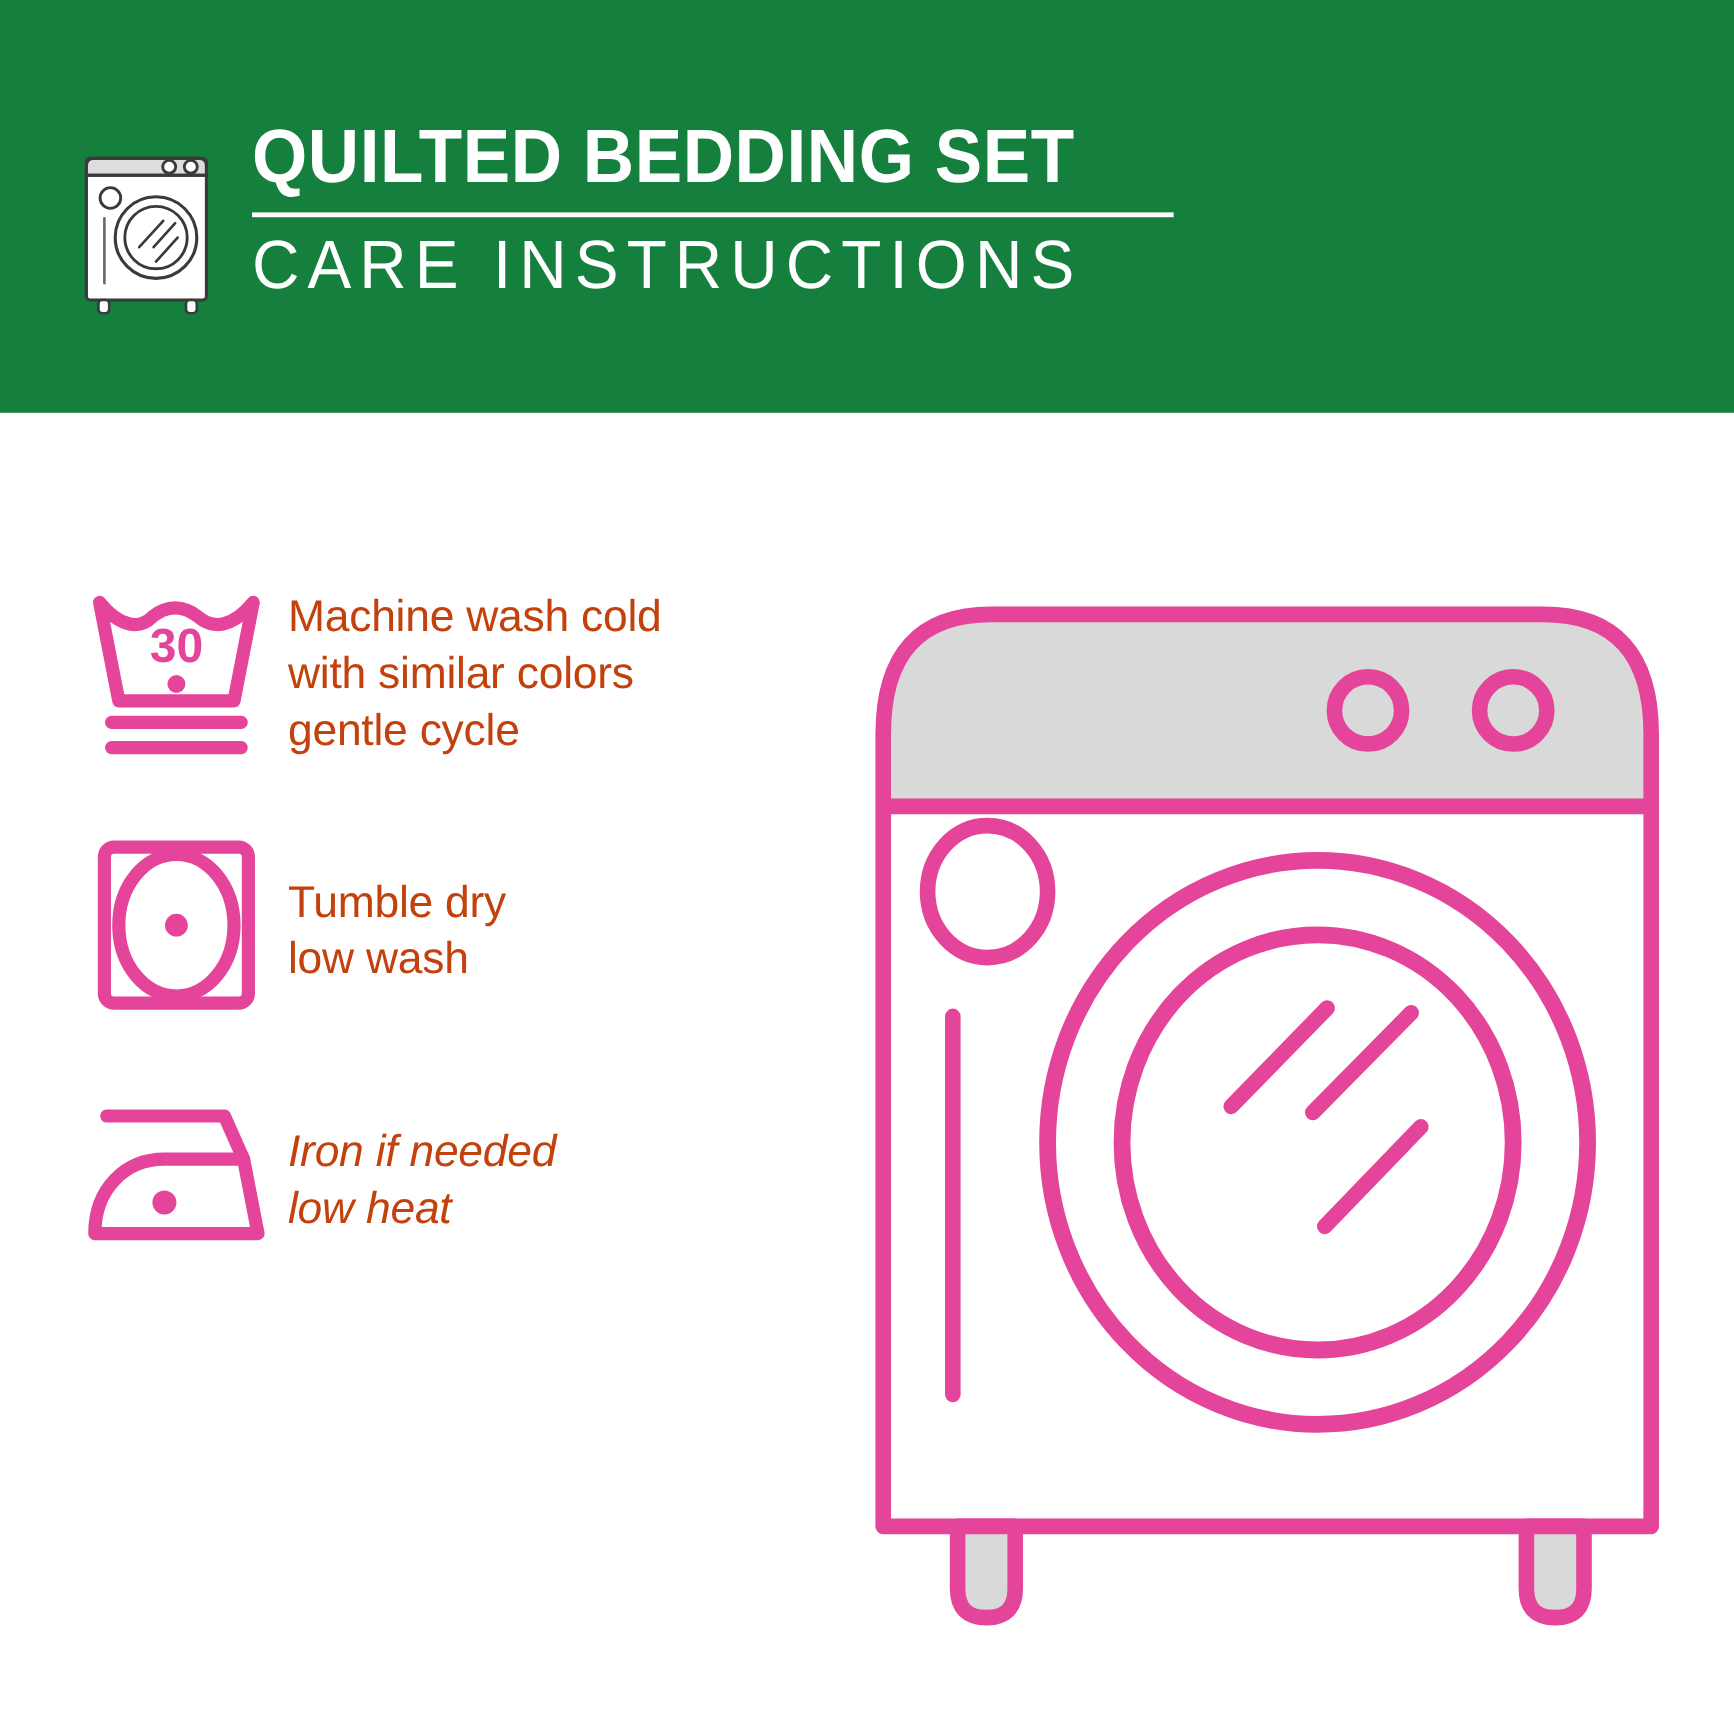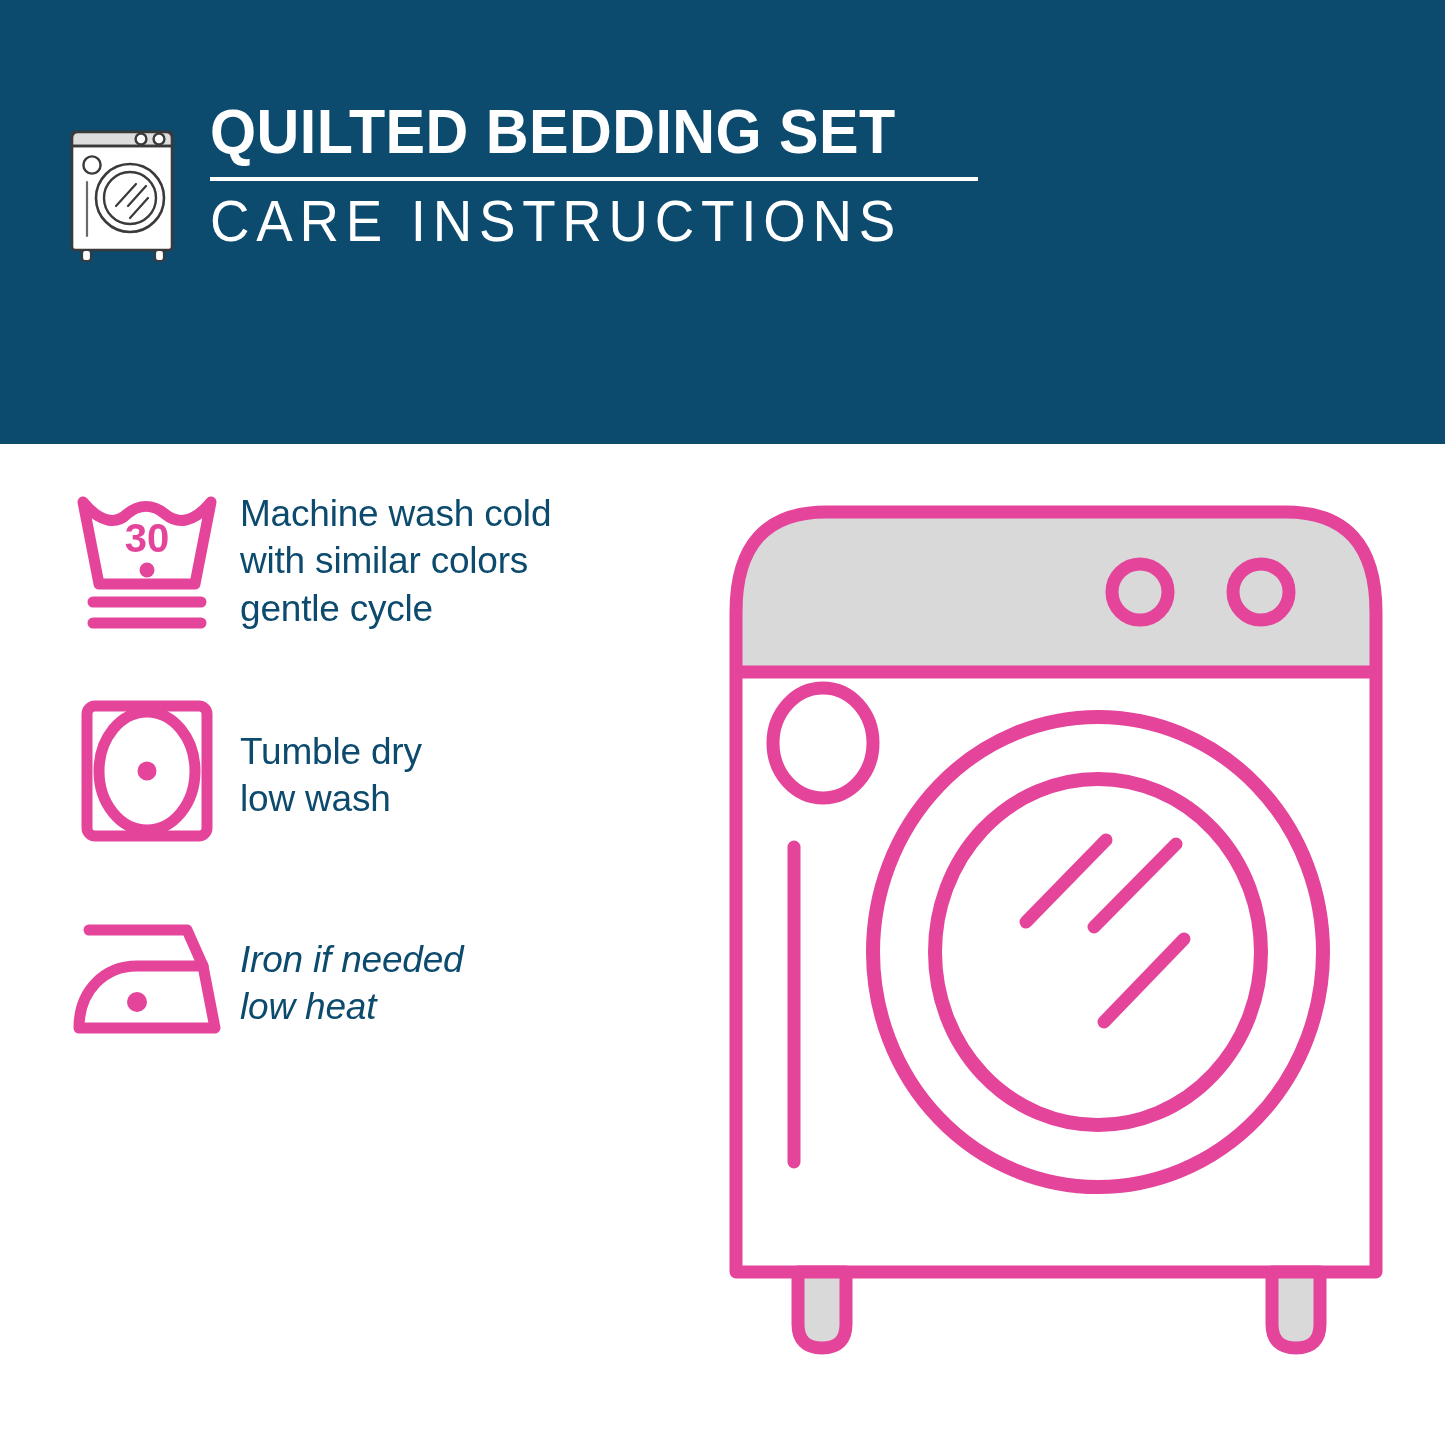--- a/index.html
+++ b/index.html
@@ -17,22 +17,22 @@
     background: #ffffff;
     overflow: hidden;
   }
 
   
   .header {
     position: absolute;
     left: 0;
     top: 0;
     width: 1445px;
-    height: 444px;
-    background: #0c4a6e;
+    height: 344px;
+    background: #15803d;
   }
   .header-inner {
     position: absolute;
     left: 62px;
     top: 100px;
     display: flex;
     align-items: flex-start;
   }
   .header-logo {
     width: 124px;
@@ -92,21 +92,21 @@
     width: 180px;
     height: 170px;
     display: flex;
     align-items: flex-start;
     justify-content: center;
     padding-top: 10px;
     box-sizing: border-box;
   }
   .care-label {
     flex: 1 1 auto;
-    color: #0c4a6e;
+    color: #c2410c;
     font-size: 37px;
     line-height: 1.28;
     padding-top: 24px;
     white-space: pre-line;
     letter-spacing: -0.2px;
   }
   .care-item.wash .care-label { padding-top: 20px; }
   .care-item.bleach .care-label { padding-top: 44px; }
   .care-item.dry .care-label { padding-top: 46px; }
   .care-item.iron .care-label { padding-top: 42px; font-style: italic; }

